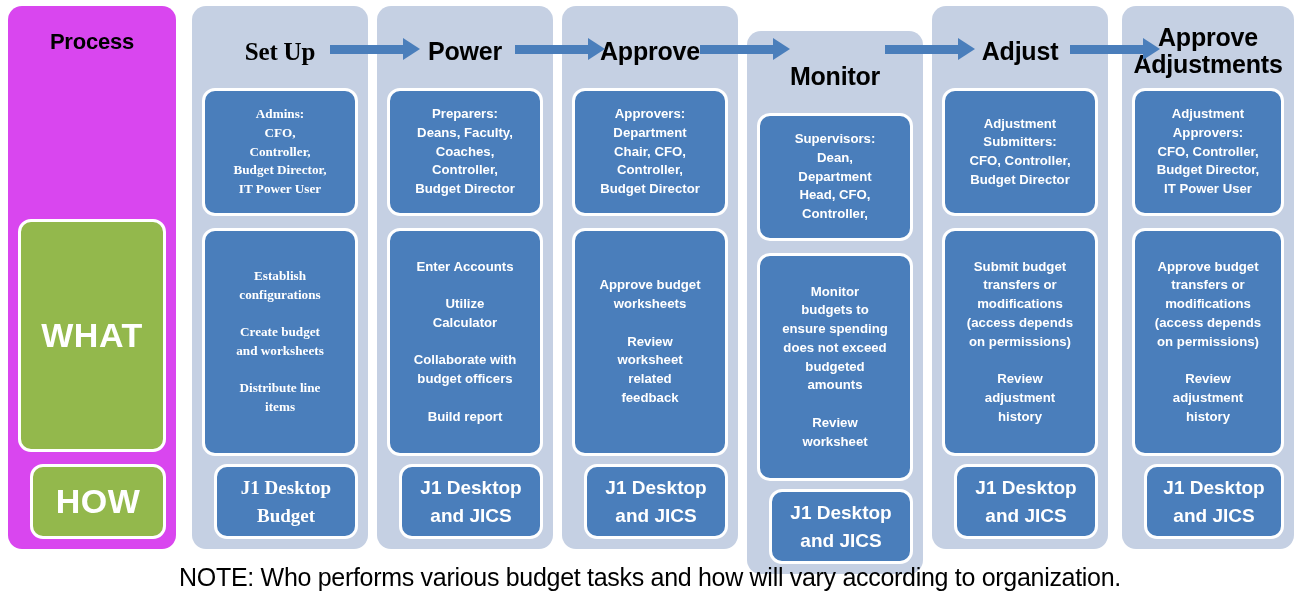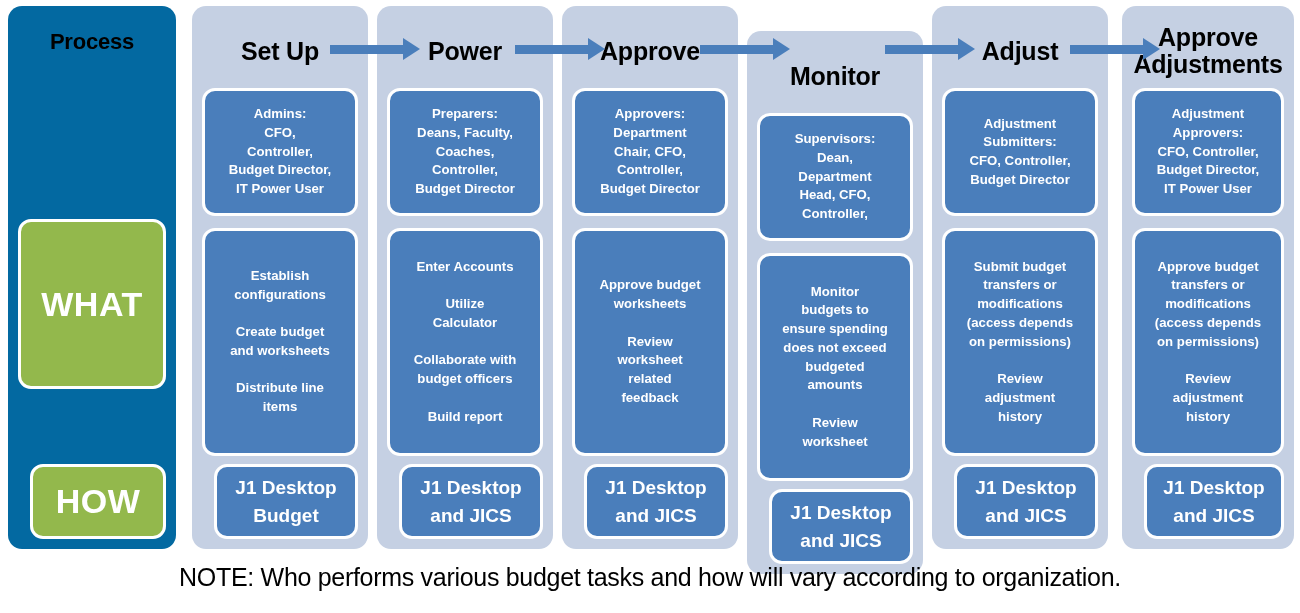--- a/index.html
+++ b/index.html
@@ -26,21 +26,21 @@
 
   
   .column {
     position: absolute;
     top: 6px;
     height: 543px;
     border-radius: 14px;
     box-sizing: border-box;
   }
   .column.legend-col {
-    background: #0369a1;
+    background: #d946ef;
   }
   .column.stage-col {
     background: #c5d0e3;
   }
 
   
   .col-header {
     position: absolute;
     left: 0;
     right: 0;
@@ -87,21 +87,21 @@
   }
   .cell.green {
     background: #93b84c;
   }
 
   .cell.row-who  { left: 10px; right: 10px; top: 82px;  height: 128px; }
   .cell.row-what { left: 10px; right: 10px; top: 222px; height: 228px; }
   .cell.row-how  { left: 22px; right: 10px; top: 458px; height: 75px; }
 
   .legend-col .cell.row-who  { top: 76px;  height: 125px; }
-  .legend-col .cell.row-what { top: 213px; height: 170px; }
+  .legend-col .cell.row-what { top: 213px; height: 233px; }
   .legend-col .cell.row-how  { top: 458px; height: 75px; }
 
   .legend-label {
     font-size: 34px;
     font-weight: bold;
     letter-spacing: 0.5px;
   }
 
   .cell-text {
     font-size: 13.2px;
@@ -162,21 +162,21 @@
 
     <div class="cell green row-what">
       <span class="legend-label">WHAT</span>
     </div>
 
     <div class="cell green row-how">
       <span class="legend-label">HOW</span>
     </div>
   </div>
 
-  <div class="column stage-col" style="left:192px; width:176px;">
+  <div class="column stage-col" style="left:192px; width:176px;font-family:Liberation Serif, serif;">
     <div class="col-header">Set Up</div>
     <div class="cell blue row-who">
       <span class="cell-text">Admins:
 CFO,
 Controller,
 Budget Director,
 IT Power User</span>
     </div>
     <div class="cell blue row-what">
       <span class="cell-text">Establish

